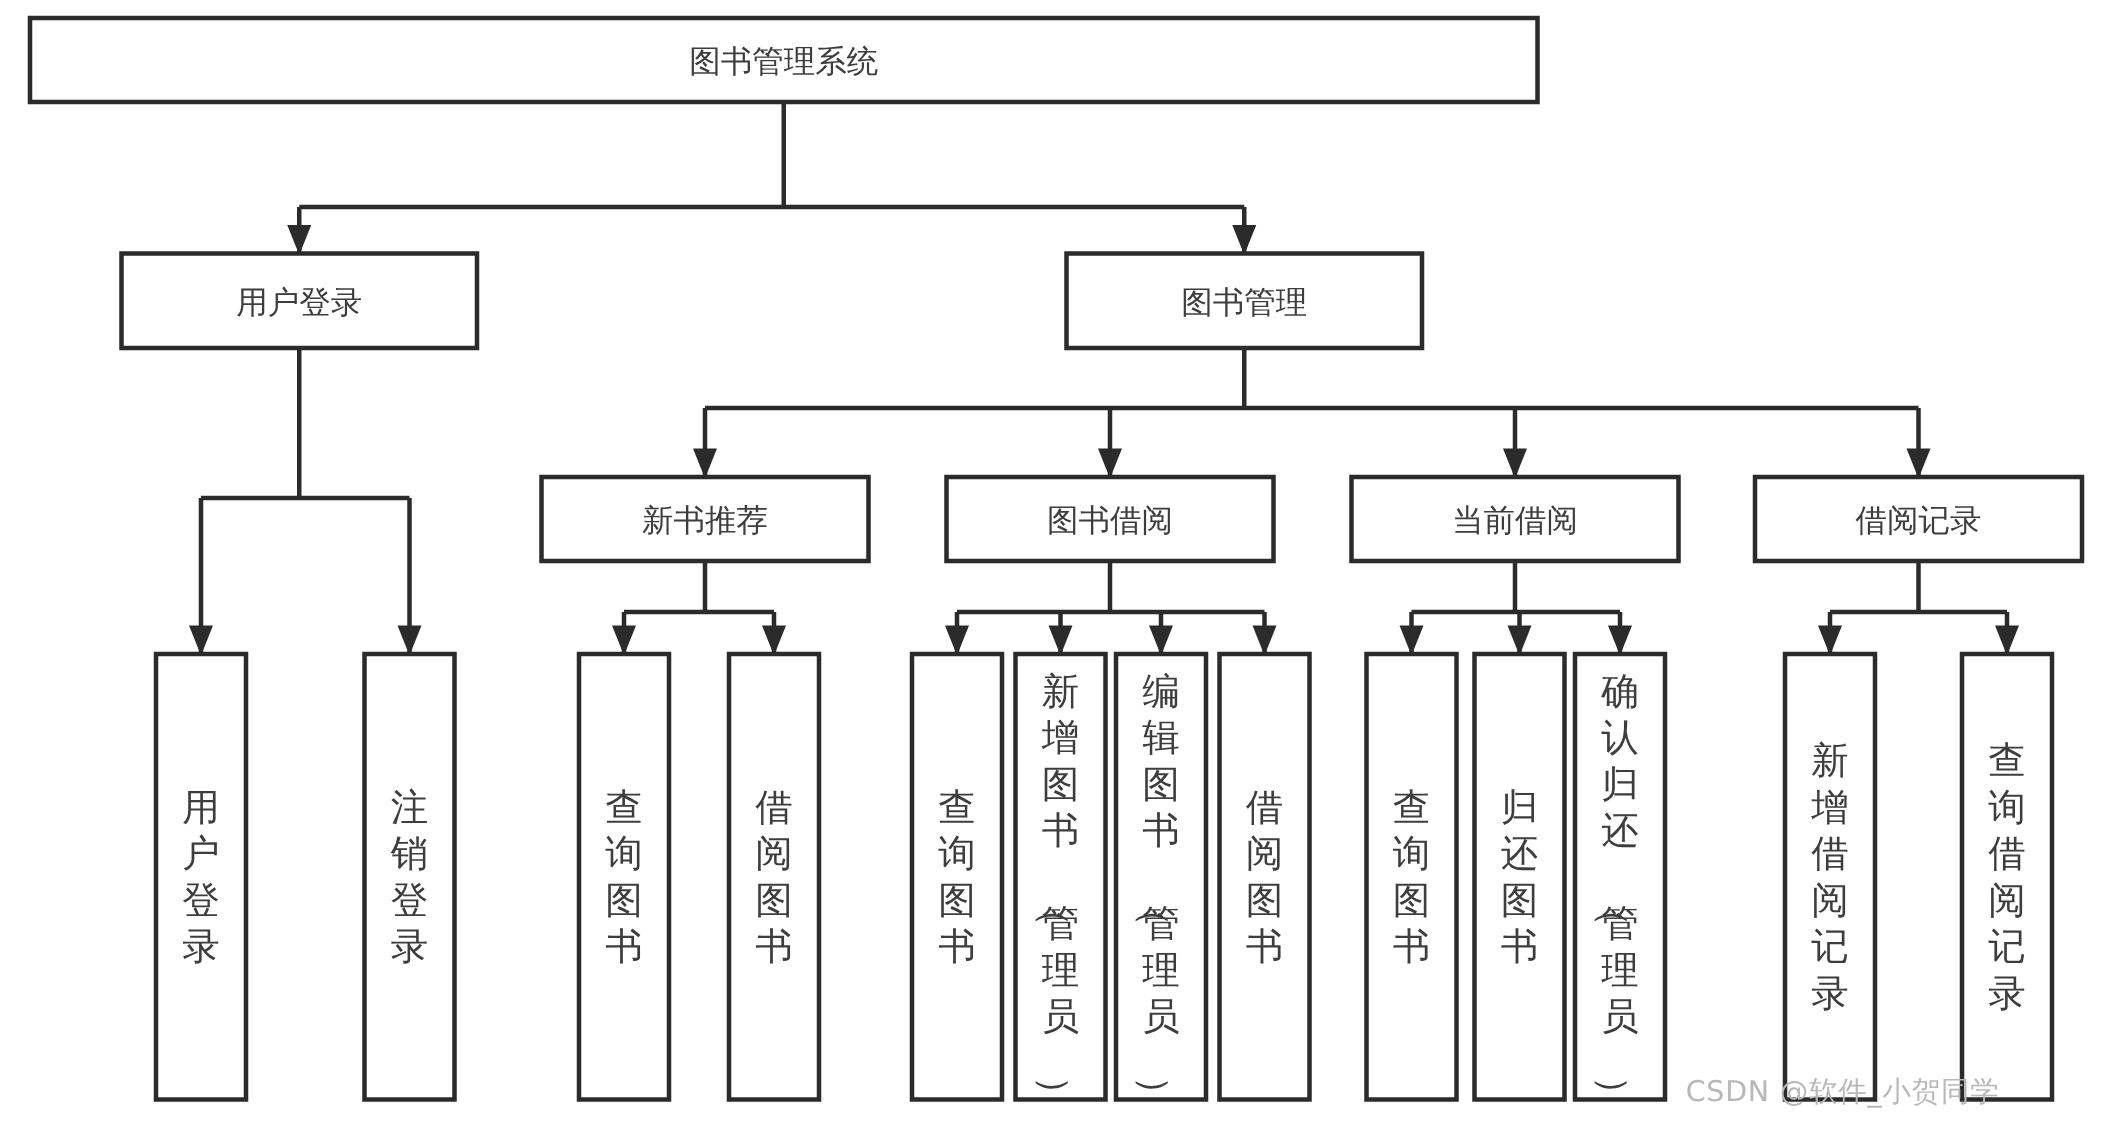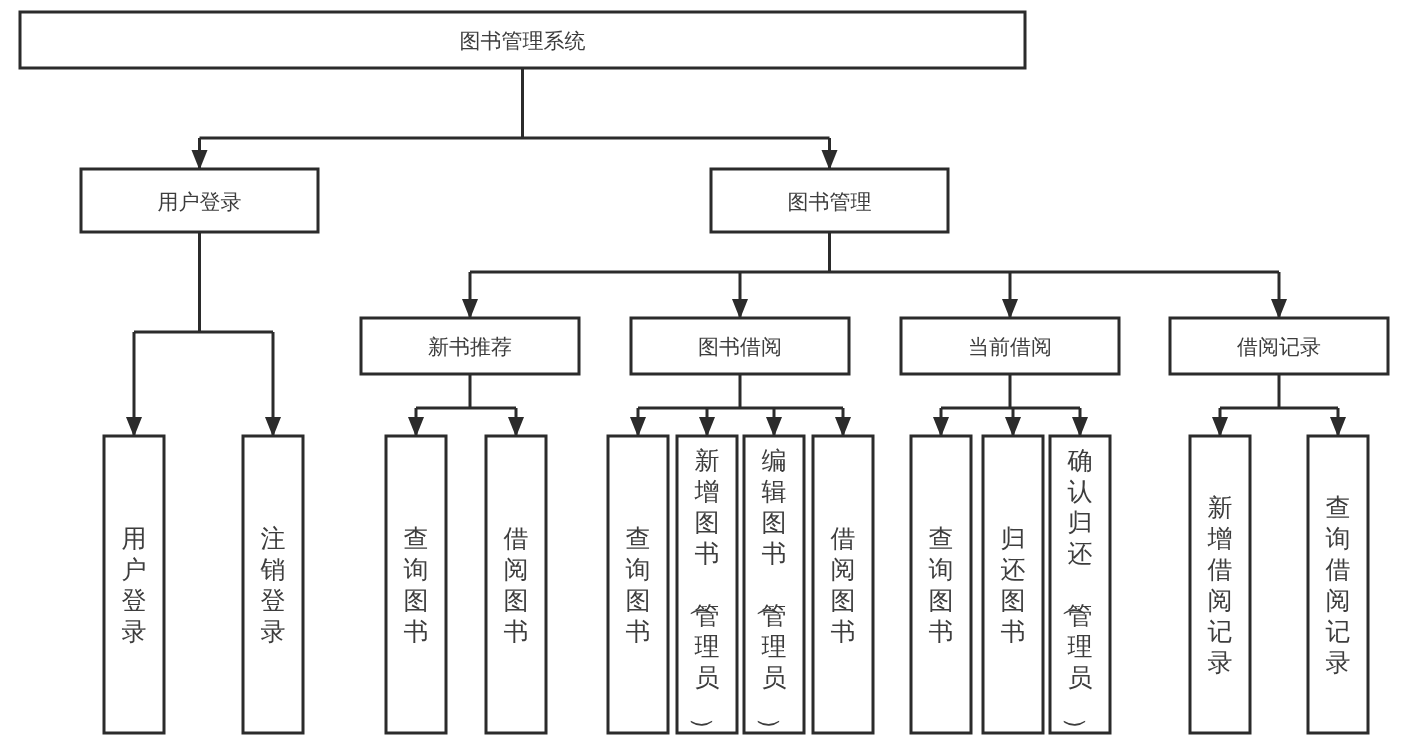--- a/index.html
+++ b/index.html
@@ -204,13 +204,14 @@
         <g>
           <rect x="1190" y="436" width="60" height="297" class="node-box"></rect>
           <text x="1220" y="515.5" class="leaf-label"><tspan x="1220" dy="0">新</tspan><tspan x="1220" dy="31">增</tspan><tspan x="1220" dy="31">借</tspan><tspan x="1220" dy="31">阅</tspan><tspan x="1220" dy="31">记</tspan><tspan x="1220" dy="31">录</tspan></text>
         </g>
         <g>
           <rect x="1308" y="436" width="60" height="297" class="node-box"></rect>
           <text x="1338" y="515.5" class="leaf-label"><tspan x="1338" dy="0">查</tspan><tspan x="1338" dy="31">询</tspan><tspan x="1338" dy="31">借</tspan><tspan x="1338" dy="31">阅</tspan><tspan x="1338" dy="31">记</tspan><tspan x="1338" dy="31">录</tspan></text>
         </g>
       </g>
   </svg>
+  <div class="watermark-text">CSDN @软件_小贺同学</div>
 </div>
 
 </body></html>

